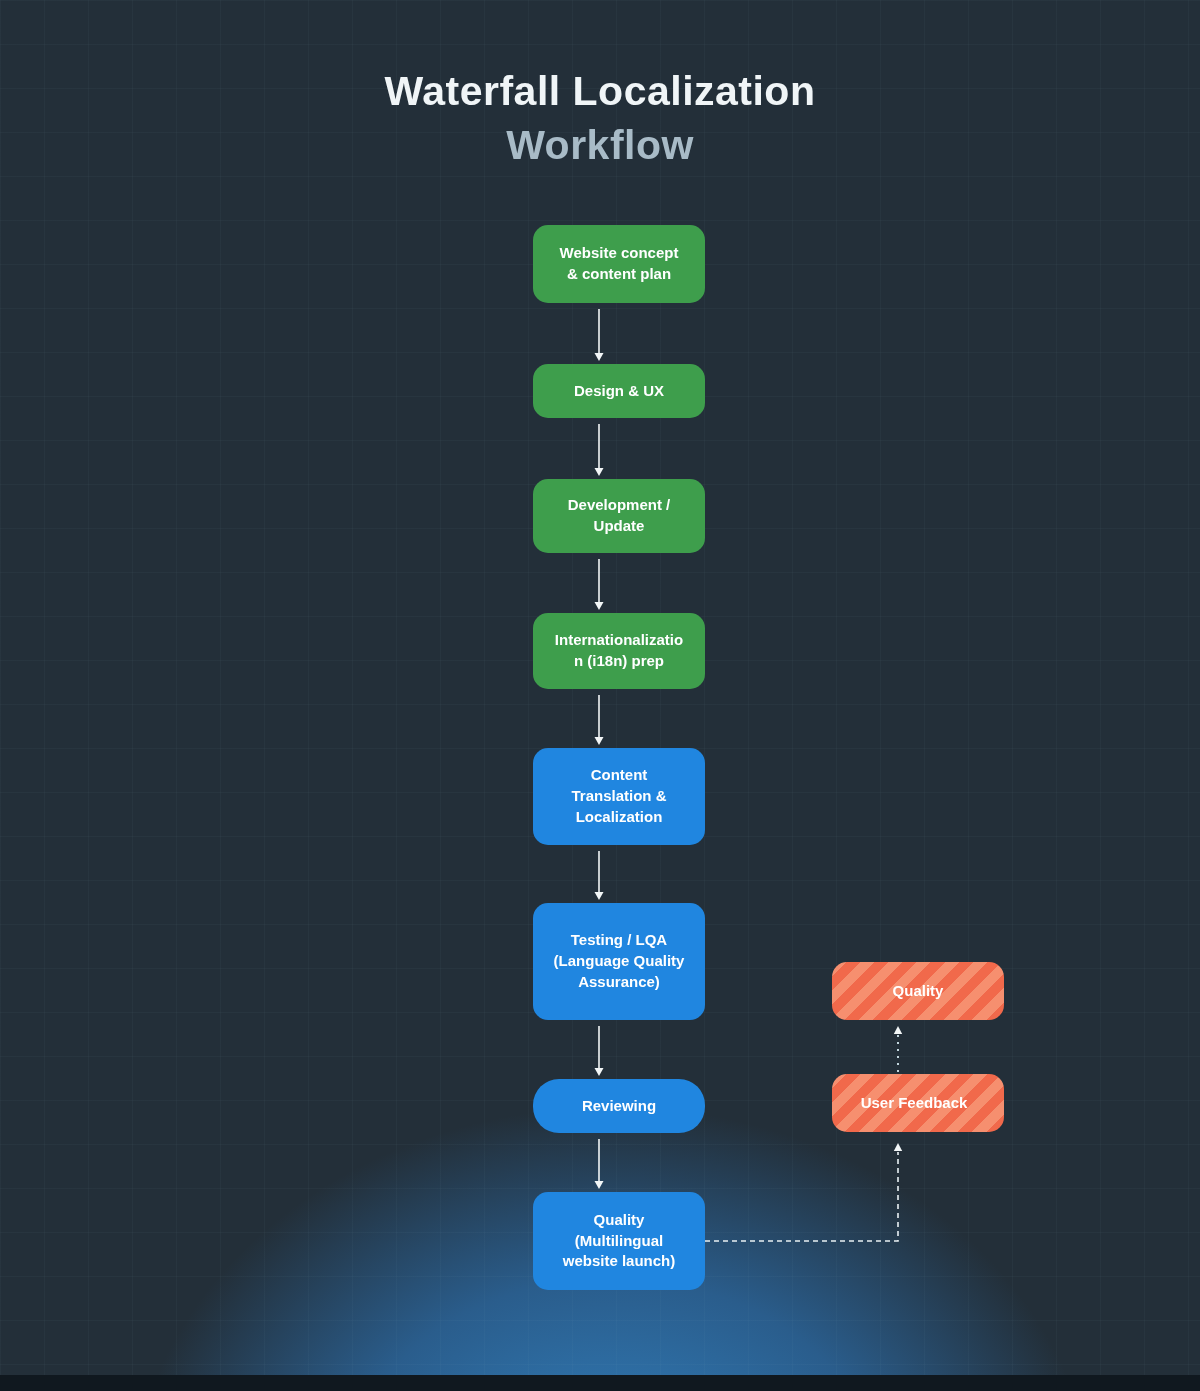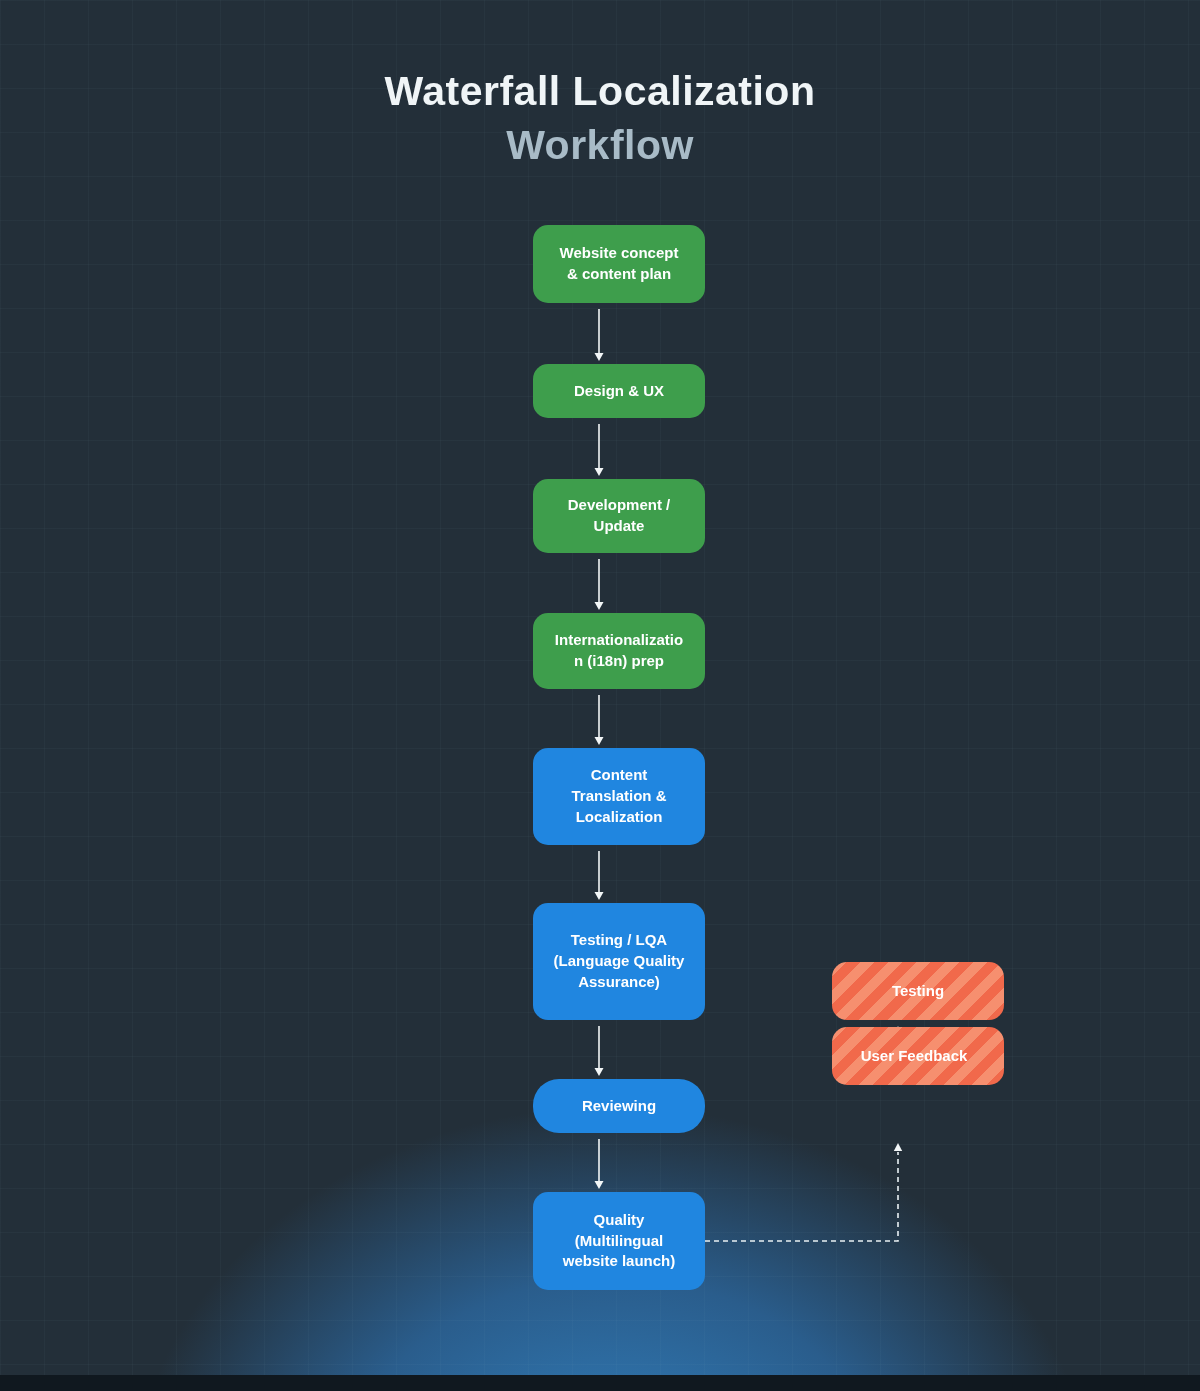--- a/index.html
+++ b/index.html
@@ -144,20 +144,20 @@
 
   <div class="node" style="top:1079px;height:54px;border-radius:26px;" data-type="blue">
     <span>Reviewing</span>
   </div>
 
   <div class="node" style="top:1192px;height:98px;" data-type="blue">
     <span>Quality (Multilingual website launch)</span>
   </div>
 
   <div class="node side" style="top:962px;height:58px;" data-type="orange">
-    <span>Testing</span>
+    <span>Quality</span>
   </div>
 
-  <div class="node side" style="top:1027px;height:58px;padding-left:12px;" data-type="orange">
+  <div class="node side" style="top:1074px;height:58px;padding-left:12px;" data-type="orange">
     <span>User Feedback</span>
   </div>
 
 </div>
 
 </body></html>

